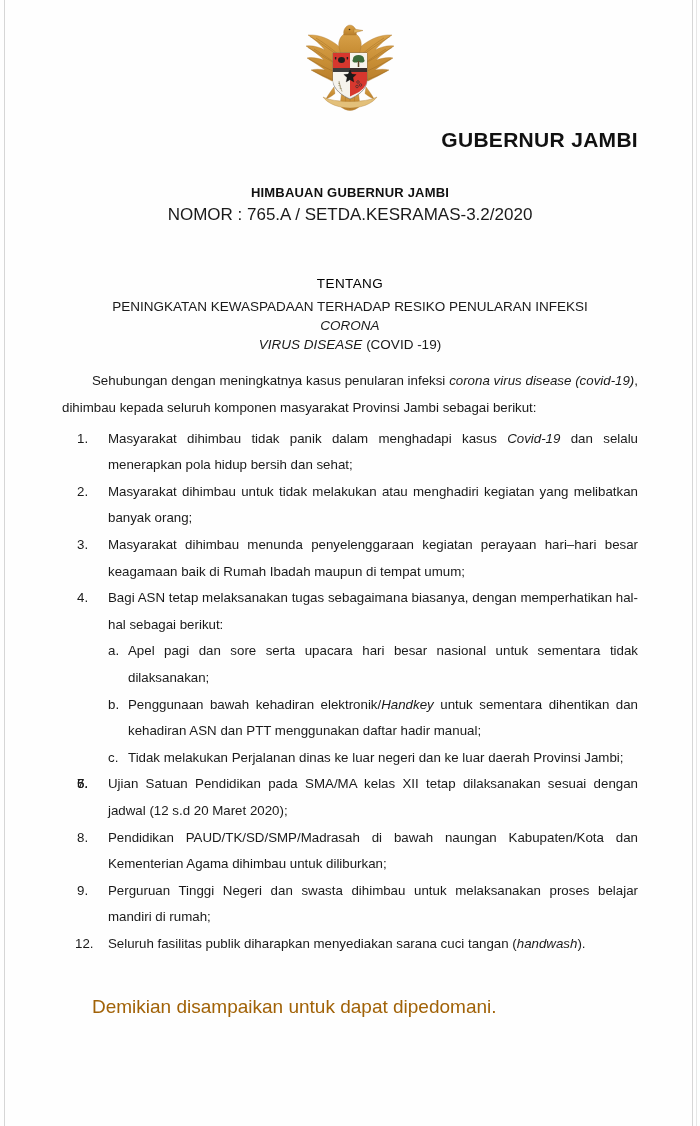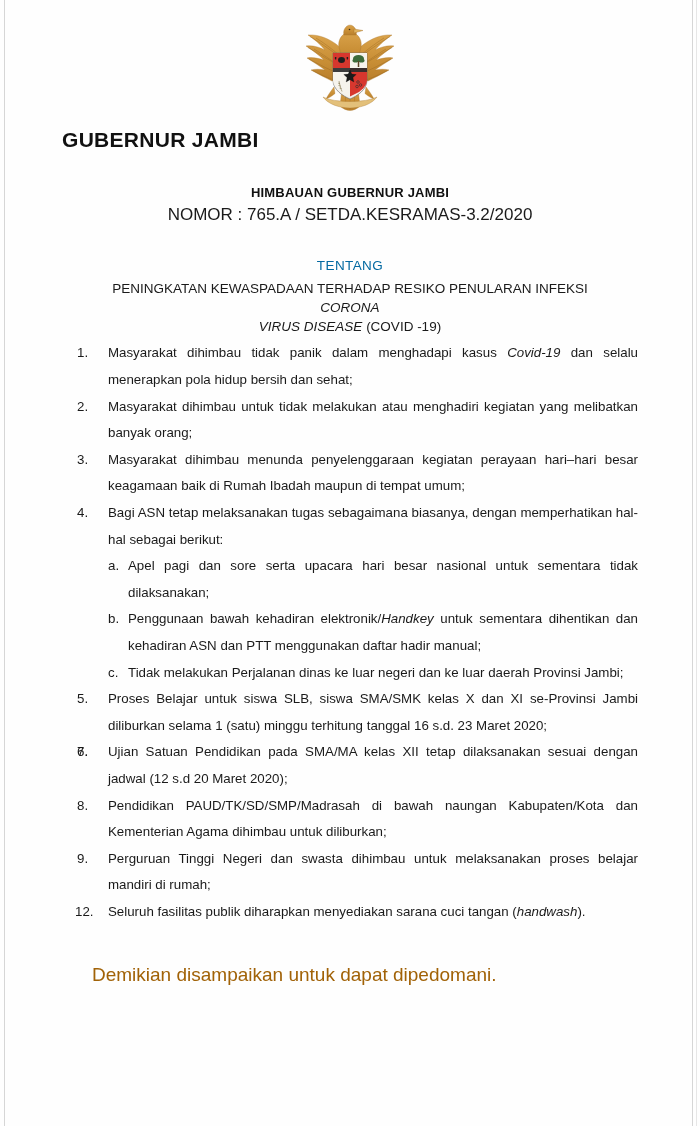--- a/index.html
+++ b/index.html
@@ -45,21 +45,21 @@
     justify-content: center;
   }
   .emblem {
     width: 106px;
     height: 98px;
     display: block;
   }
 
   
   .h-gubernur {
-    text-align: left;
+    text-align: right;
     font-size: 21px;
     font-weight: bold;
     letter-spacing: 0.3px;
     margin-top: 10px;
     color: #111;
   }
   .h-himbauan {
     text-align: center;
     font-size: 13px;
     font-weight: bold;
@@ -69,23 +69,23 @@
   }
   .h-nomor {
     text-align: center;
     font-size: 17px;
     margin-top: 5px;
     color: #1a1a1a;
   }
   .h-tentang {
     text-align: center;
     font-size: 13.5px;
-    margin-top: 33px;
+    margin-top: 51px;
     letter-spacing: 0.4px;
-    color: #0369a1;
+    color: #000000;
   }
   .h-subject {
     text-align: center;
     font-size: 13.5px;
     line-height: 1.42;
     margin-top: 6px;
     padding: 0 22px;
     color: #1a1a1a;
   }
   .h-subject i { font-style: italic; }
@@ -276,20 +276,23 @@
 
     <div class="h-nomor">NOMOR : 765.A / SETDA.KESRAMAS-3.2/2020</div>
 
     <div class="h-tentang">TENTANG</div>
 
     <div class="h-subject">
       <span>PENINGKATAN KEWASPADAAN TERHADAP RESIKO PENULARAN INFEKSI </span><i>CORONA</i><br>
       <i>VIRUS DISEASE</i><span> (COVID -19)</span>
     </div>
 
+    <div class="para">
+      <span class="indent"></span><span>Sehubungan dengan meningkatnya kasus penularan infeksi </span><i>corona virus disease (covid-19)</i><span>, dihimbau kepada seluruh komponen masyarakat Provinsi Jambi sebagai berikut:</span>
+    </div>
 
     <ol class="lvl1">
 
       <li>
         <span class="marker">1.</span>
         <span>Masyarakat dihimbau tidak panik dalam menghadapi kasus </span><i>Covid-19</i><span> dan selalu menerapkan pola hidup bersih dan sehat;</span>
       </li>
 
       <li>
         <span class="marker">2.</span>
@@ -316,21 +319,20 @@
           </li>
           <li class="nojust">
             <span class="marker">c.</span>
             <span>Tidak melakukan Perjalanan dinas ke luar negeri dan ke luar daerah Provinsi Jambi;</span>
           </li>
         </ol>
       </li>
 
       <li>
         <span class="marker">5.</span>
-        <span>Proses Belajar untuk siswa SLB, siswa SMA/SMK kelas X dan XI se-Provinsi Jambi diliburkan selama 1 (satu) minggu terhitung tanggal 16 s.d. 23 Maret 2020;</span>
       </li>
 
       <li>
         <span class="marker">6.</span>
       </li>
 
       <li>
         <span class="marker">7.</span>
         <span>Ujian Satuan Pendidikan pada SMA/MA kelas XII tetap dilaksanakan sesuai dengan jadwal (12 s.d 20 Maret 2020);</span>
       </li>

